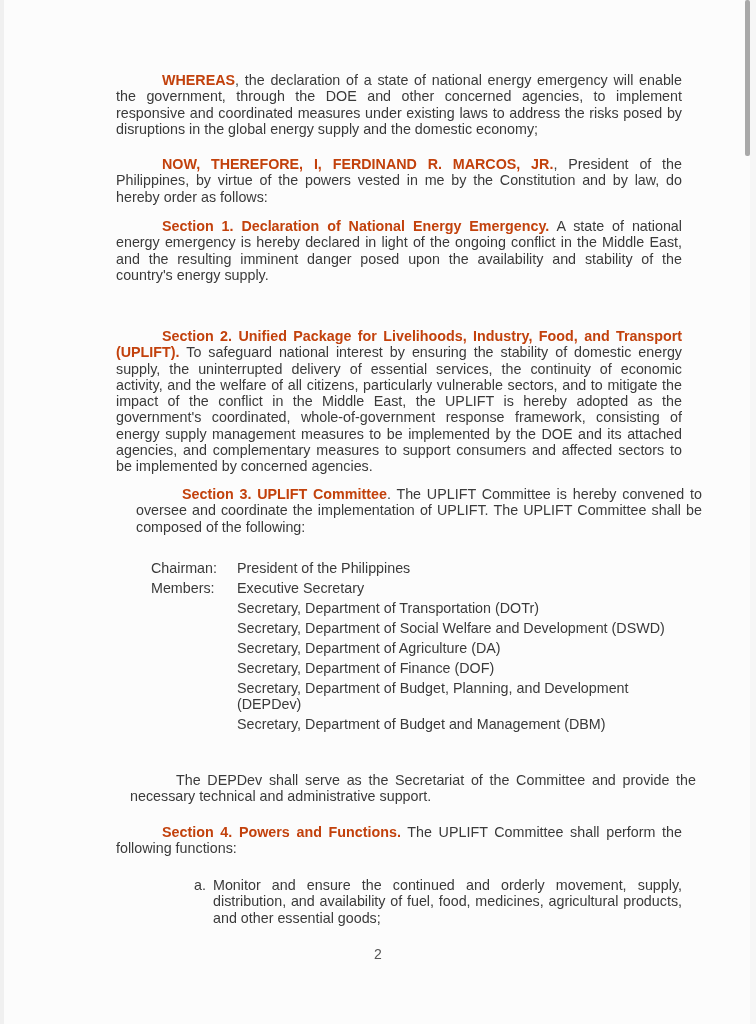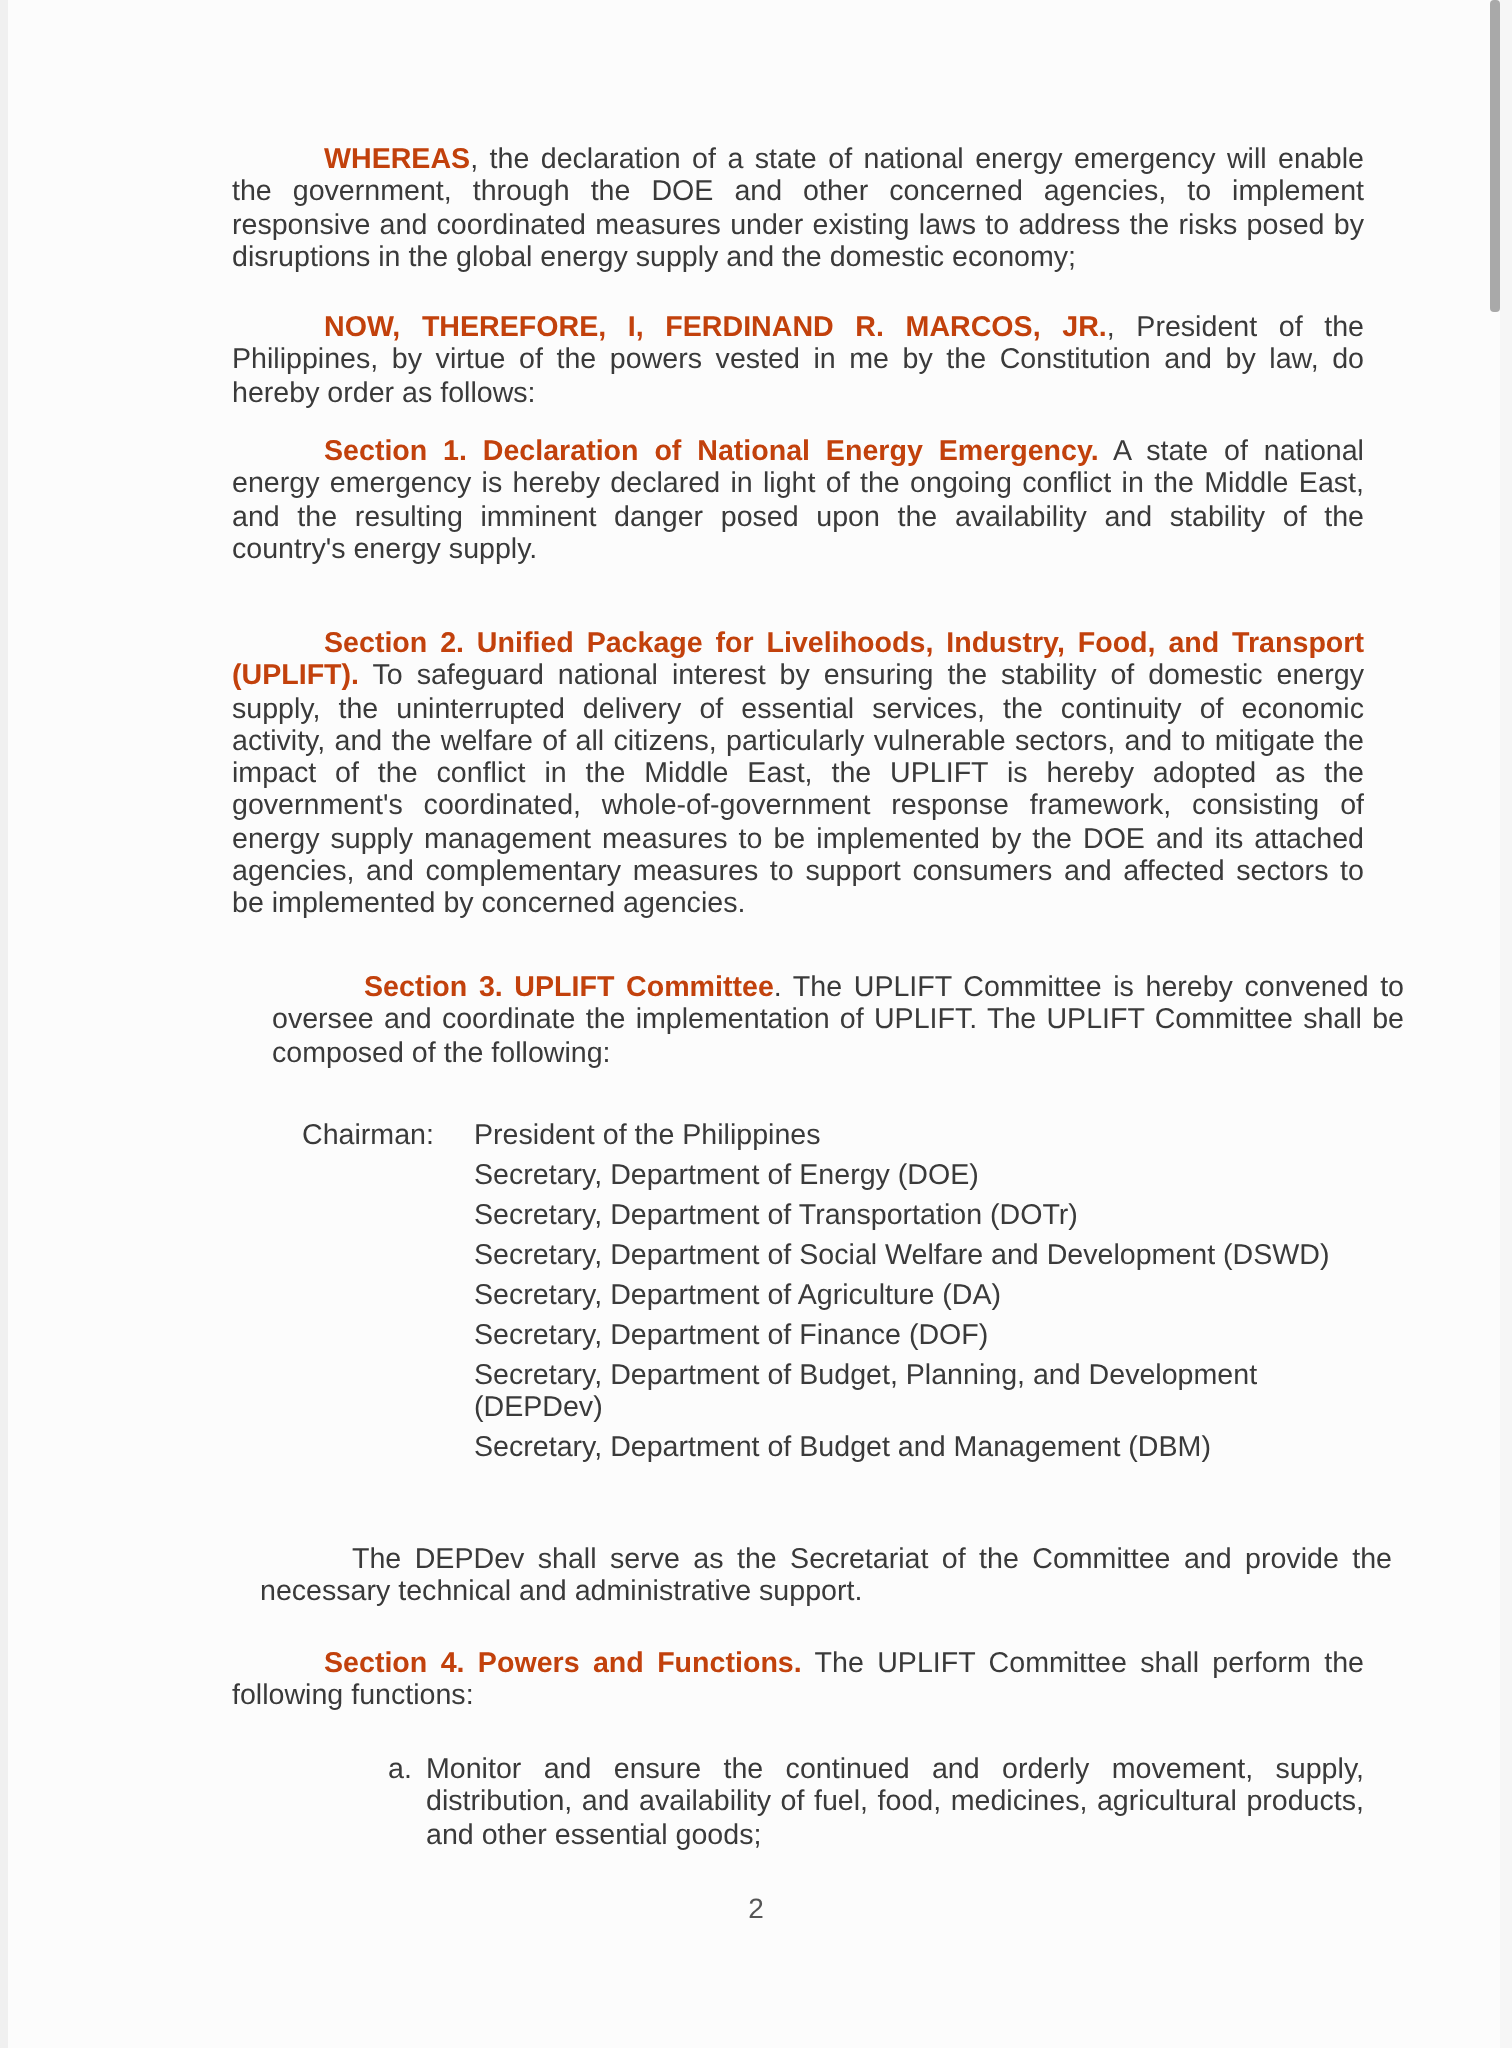--- a/index.html
+++ b/index.html
@@ -12,21 +12,21 @@
   .left-edge { position: absolute; left: 0; top: 0; width: 4px; height: 1024px; background: #f0f0f0; }
   .right-edge { position: absolute; right: 0; top: 0; width: 6px; height: 1024px; background: #f6f6f6; }
   .scroll-thumb { position: absolute; left: 745px; top: 0; width: 5px; height: 156px; background: #a9a9a9; border-radius: 2px; }
   .page { position: absolute; left: 116px; top: 72px; width: 566px; font-size: 14.3px; line-height: 16.3px; }
   p { margin: 0; text-align: justify; }
   .indent { text-indent: 46px; }
   b { color: #c2410c; }
   .p1 { position: absolute; top: 0; left: 0; width: 566px; }
   .p2 { position: absolute; top: 84px; left: 0; width: 566px; }
   .p3 { position: absolute; top: 146px; left: 0; width: 566px; }
-  .p4 { position: absolute; top: 242px; left: 0; width: 566px; }
+  .p4 { position: absolute; top: 256px; left: 0; width: 566px; }
   .p5 { position: absolute; top: 414px; left: 0; width: 566px; margin-left: 20px; }
   .committee { position: absolute; top: 486px; left: 35px; width: 540px; line-height: 20px; }
   .crow { display: flex; }
   .crole { width: 86px; flex: none; }
   .cname { flex: 1; }
   .cname.wrap { line-height: 16px; padding-top: 2px; padding-bottom: 2px; }
   .p6 { position: absolute; top: 700px; left: 0; width: 566px; margin-left: 14px; }
   .p7 { position: absolute: }
   .p7 { position: absolute; top: 752px; left: 0; width: 566px; }
   .list { position: absolute; top: 805px; left: 78px; width: 488px; display: flex; }
@@ -52,22 +52,25 @@
   <p class="p4 indent"><b>Section 2. Unified Package for Livelihoods, Industry, Food, and Transport (UPLIFT).</b><span> To safeguard national interest by ensuring the stability of domestic energy supply, the uninterrupted delivery of essential services, the continuity of economic activity, and the welfare of all citizens, particularly vulnerable sectors, and to mitigate the impact of the conflict in the Middle East, the UPLIFT is hereby adopted as the government's coordinated, whole-of-government response framework, consisting of energy supply management measures to be implemented by the DOE and its attached agencies, and complementary measures to support consumers and affected sectors to be implemented by concerned agencies.</span></p>
 
   <p class="p5 indent"><b>Section 3. UPLIFT Committee</b><span>. The UPLIFT Committee is hereby convened to oversee and coordinate the implementation of UPLIFT. The UPLIFT Committee shall be composed of the following:</span></p>
 
   <div class="committee">
     <div class="crow">
       <span class="crole">Chairman:</span>
       <span class="cname">President of the Philippines</span>
     </div>
     <div class="crow">
+      <span class="crole">Members:</span>
+      <span class="cname">Executive Secretary</span>
+    </div>
+    <div class="crow">
       <span class="crole"></span>
-      <span class="cname">Secretary, Department of Energy (DOE)</span>
     </div>
     <div class="crow">
       <span class="crole"></span>
       <span class="cname">Secretary, Department of Transportation (DOTr)</span>
     </div>
     <div class="crow">
       <span class="crole"></span>
       <span class="cname">Secretary, Department of Social Welfare and Development (DSWD)</span>
     </div>
     <div class="crow">

